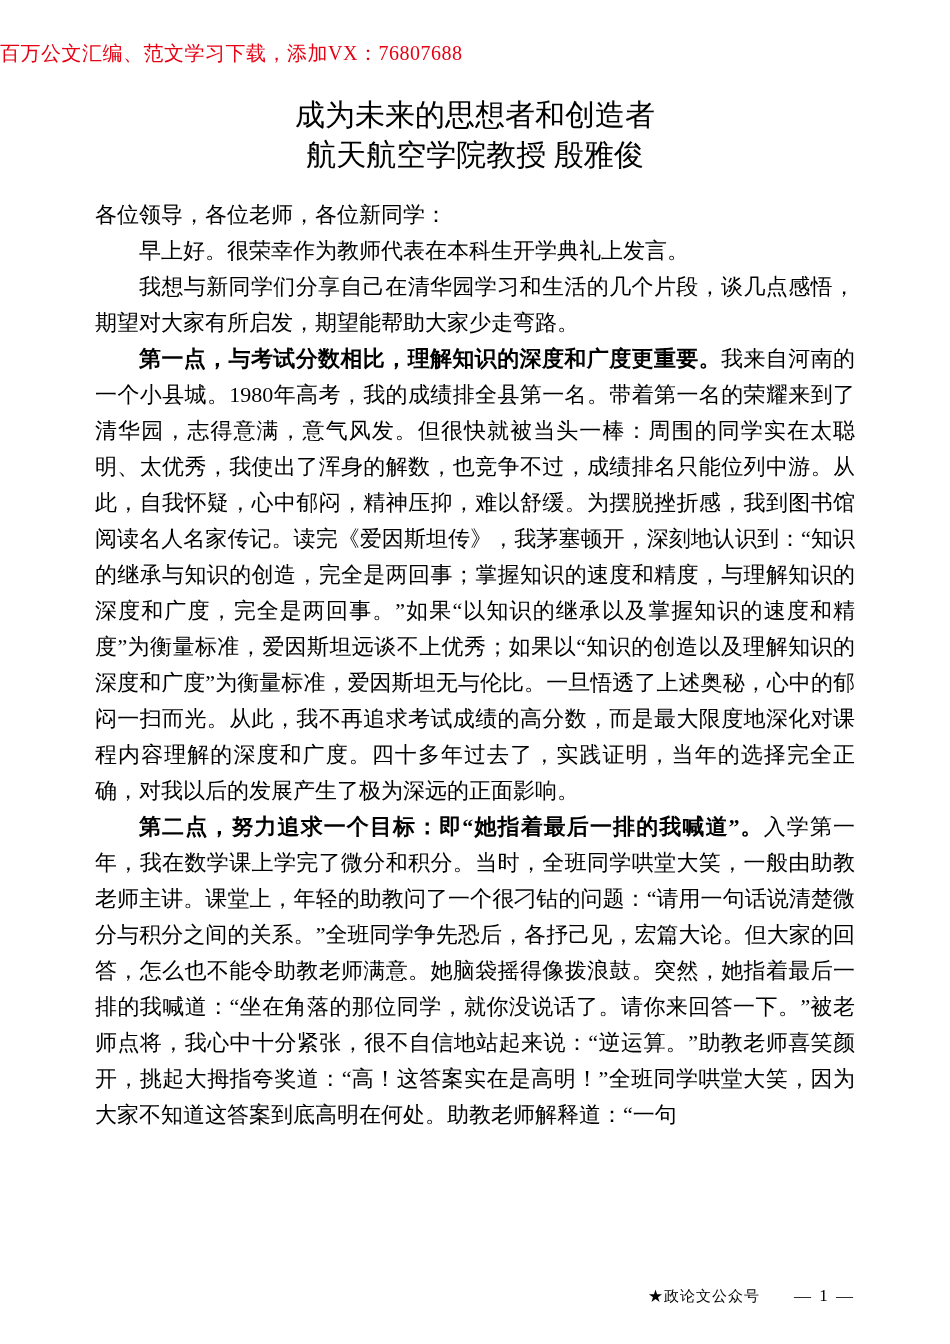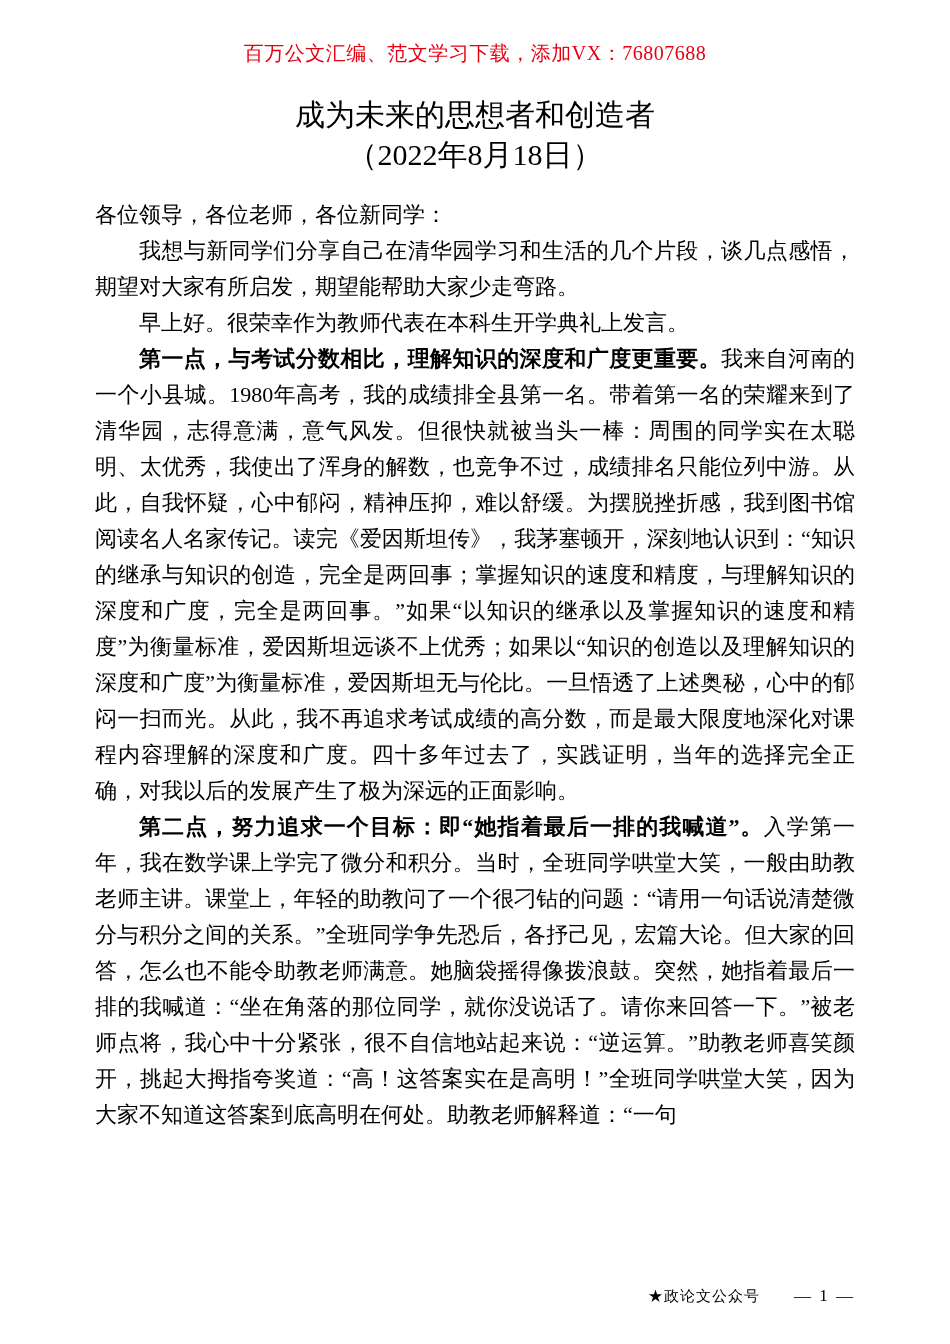--- a/index.html
+++ b/index.html
@@ -9,21 +9,21 @@
     width: 950px;
     height: 1344px;
     margin: 0 auto;
     background: #ffffff;
     color: #000000;
     font-family: "Liberation Serif", "DejaVu Serif", serif;
     overflow: hidden;
   }
   .notice {
     padding-top: 40px;
-    text-align: center;
+    text-align: left;
     font-size: 20px;
     color: #e60012;
     letter-spacing: 0.5px;
   }
   .title-block {
     margin-top: 28px;
     text-align: center;
     font-size: 30px;
     line-height: 40px;
   }
@@ -64,27 +64,27 @@
 </style>
 </head>
 <body>
 
 <div class="page">
 
   <div class="notice">百万公文汇编、范文学习下载，添加VX：76807688</div>
 
   <div class="title-block">
     <div>成为未来的思想者和创造者</div>
-    <div>（2022年8月18日）</div>
+    <div>航天航空学院教授 殷雅俊</div>
   </div>
 
   <div class="body-text">
     <p class="flush">各位领导，各位老师，各位新同学：</p>
+    <p>早上好。很荣幸作为教师代表在本科生开学典礼上发言。</p>
     <p>我想与新同学们分享自己在清华园学习和生活的几个片段，谈几点感悟，期望对大家有所启发，期望能帮助大家少走弯路。</p>
-    <p>早上好。很荣幸作为教师代表在本科生开学典礼上发言。</p>
     <p><span class="lead">第一点，与考试分数相比，理解知识的深度和广度更重要。</span><span>我来自河南的一个小县城。1980年高考，我的成绩排全县第一名。带着第一名的荣耀来到了清华园，志得意满，意气风发。但很快就被当头一棒：周围的同学实在太聪明、太优秀，我使出了浑身的解数，也竞争不过，成绩排名只能位列中游。从此，自我怀疑，心中郁闷，精神压抑，难以舒缓。为摆脱挫折感，我到图书馆阅读名人名家传记。读完《爱因斯坦传》，我茅塞顿开，深刻地认识到：“知识的继承与知识的创造，完全是两回事；掌握知识的速度和精度，与理解知识的深度和广度，完全是两回事。”如果“以知识的继承以及掌握知识的速度和精度”为衡量标准，爱因斯坦远谈不上优秀；如果以“知识的创造以及理解知识的深度和广度”为衡量标准，爱因斯坦无与伦比。一旦悟透了上述奥秘，心中的郁闷一扫而光。从此，我不再追求考试成绩的高分数，而是最大限度地深化对课程内容理解的深度和广度。四十多年过去了，实践证明，当年的选择完全正确，对我以后的发展产生了极为深远的正面影响。</span></p>
     <p><span class="lead">第二点，努力追求一个目标：即“她指着最后一排的我喊道”。</span><span>入学第一年，我在数学课上学完了微分和积分。当时，全班同学哄堂大笑，一般由助教老师主讲。课堂上，年轻的助教问了一个很刁钻的问题：“请用一句话说清楚微分与积分之间的关系。”全班同学争先恐后，各抒己见，宏篇大论。但大家的回答，怎么也不能令助教老师满意。她脑袋摇得像拨浪鼓。突然，她指着最后一排的我喊道：“坐在角落的那位同学，就你没说话了。请你来回答一下。”被老师点将，我心中十分紧张，很不自信地站起来说：“逆运算。”助教老师喜笑颜开，挑起大拇指夸奖道：“高！这答案实在是高明！”全班同学哄堂大笑，因为大家不知道这答案到底高明在何处。助教老师解释道：“一句</span></p>
   </div>
 
   <div class="footer">
     <span class="footer-label">★政论文公众号</span><span class="footer-page">— 1 —</span>
   </div>
 
 </div>
 

